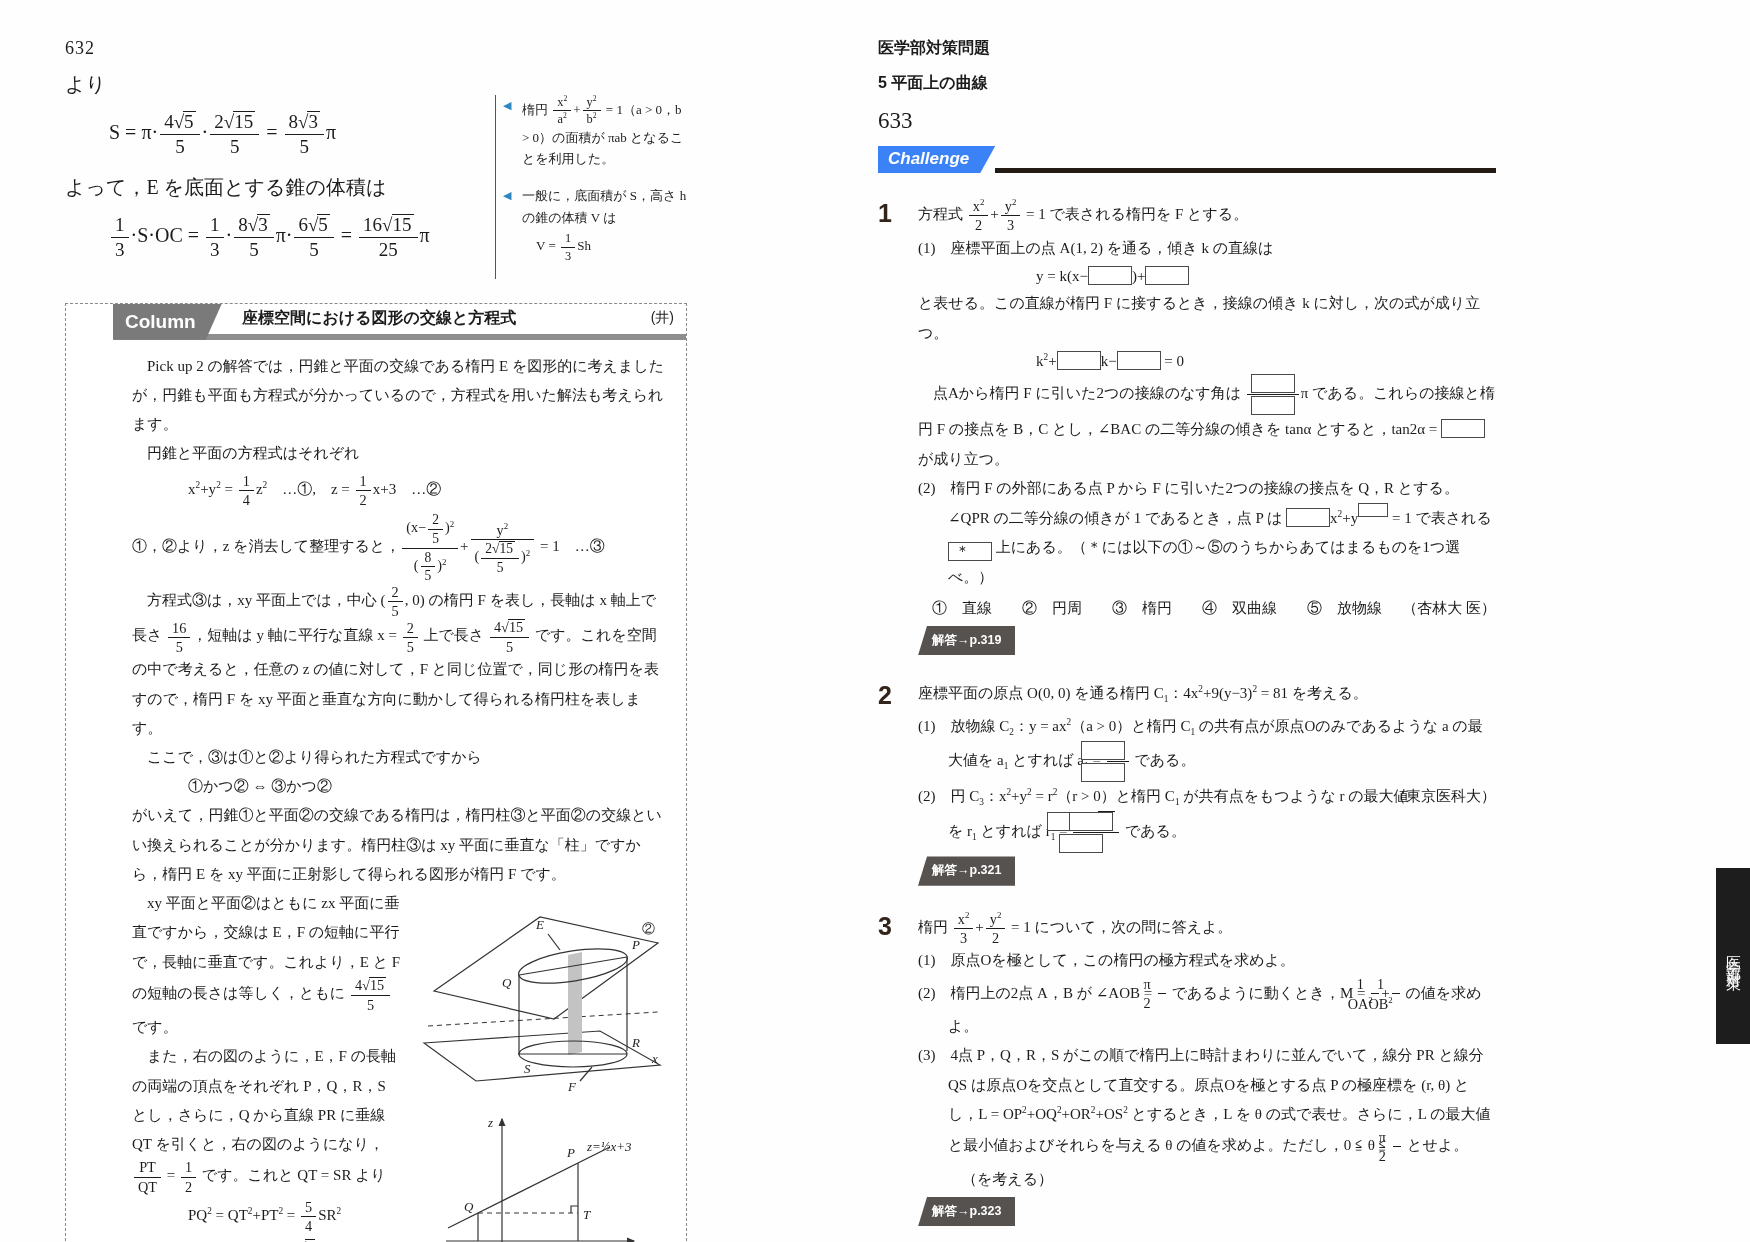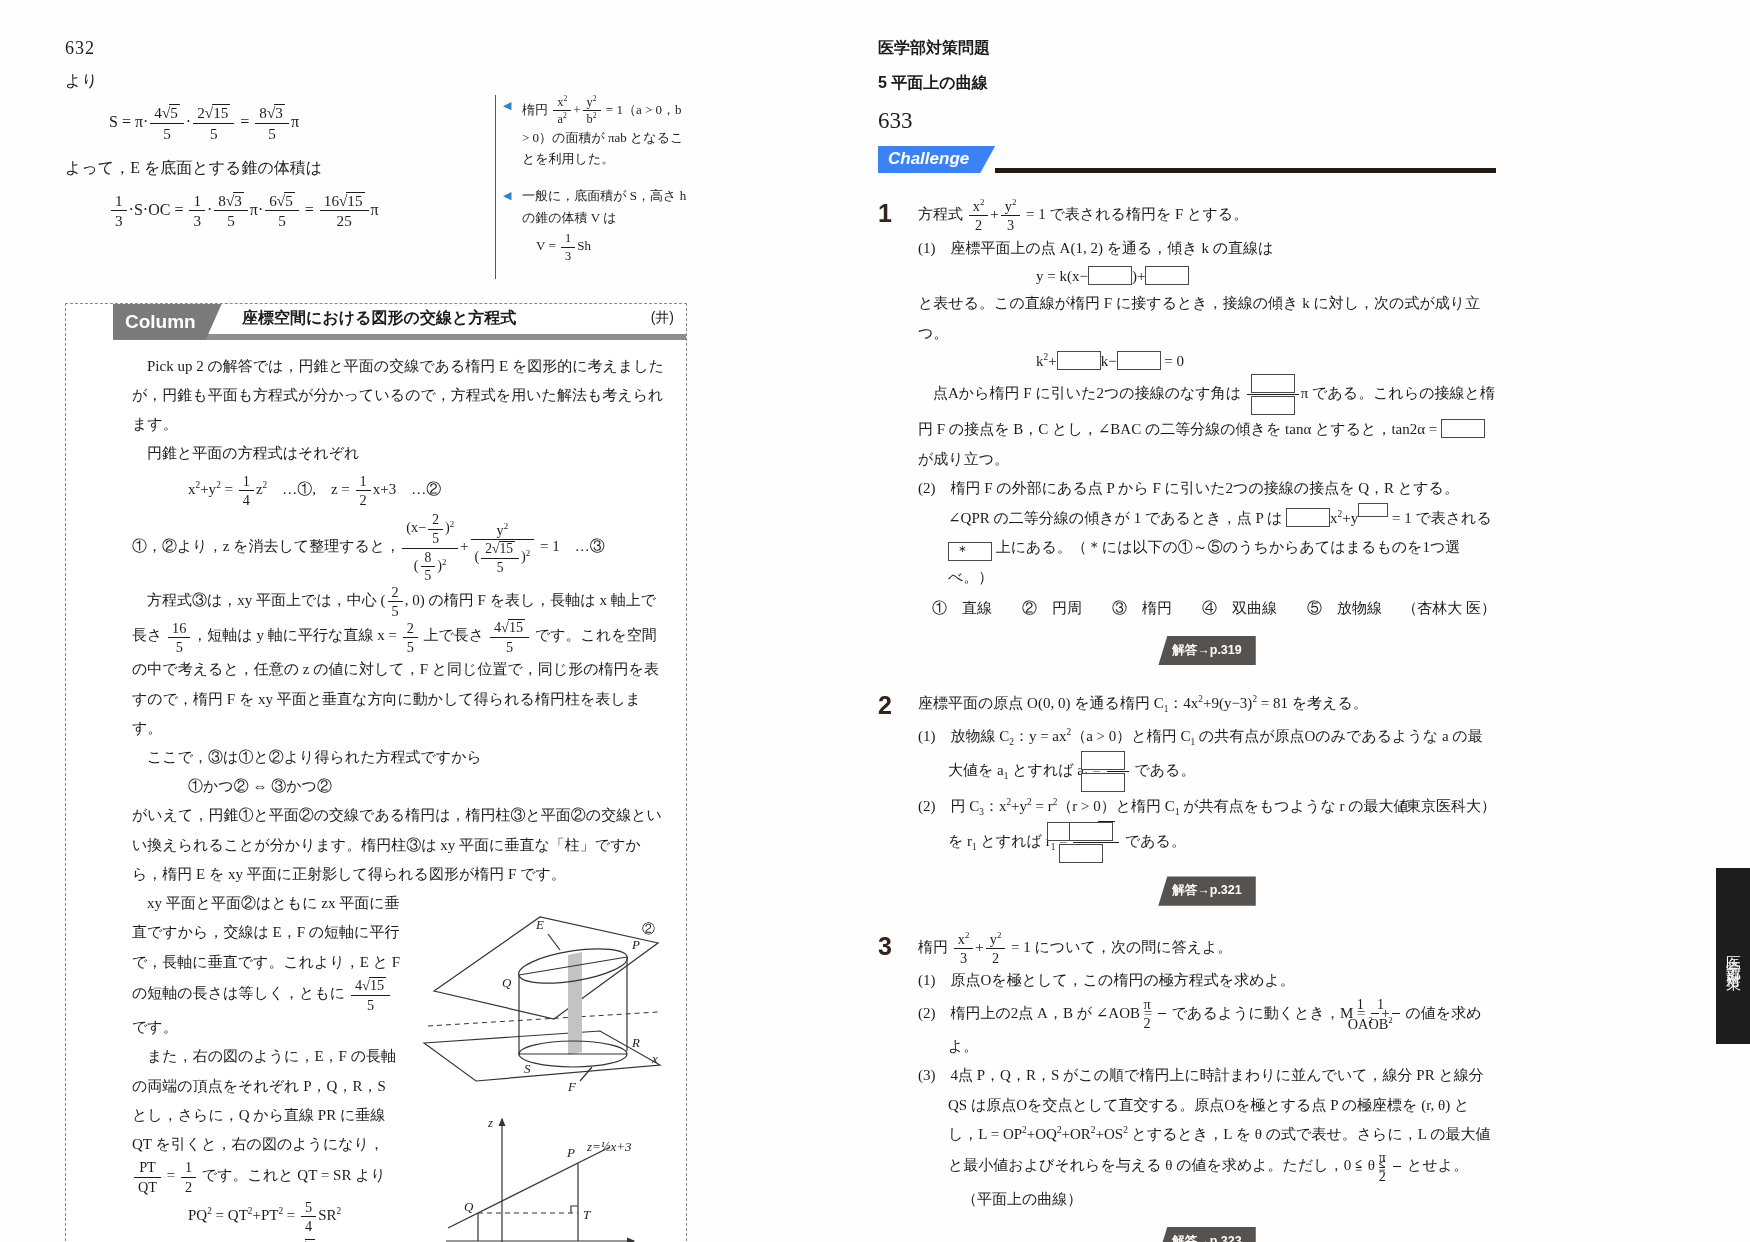--- a/index.html
+++ b/index.html
@@ -24,21 +24,21 @@
   sup { font-size:.62em; vertical-align:super; }
   sub { font-size:.62em; vertical-align:sub; }
   .abox { display:inline-block; min-width:44px; min-height:19px; border:1.2px solid #4a4a4a; vertical-align:-4px;
           text-align:center; line-height:17px; padding:0 3px; background:#fff; }
   sup .abox { min-width:30px; min-height:14px; vertical-align:0; }
 
   
   .page-left { position:absolute; left:65px; top:38px; width:622px; }
   .pageno { font-size:18px; letter-spacing:1px; }
   .solution-top { display:flex; margin-top:8px; }
-  .sol-main { width:402px; font-size:16px; line-height:1.7; }
+  .sol-main { width:402px; font-size:20px; line-height:1.7; }
   .sol-main .eq { margin:10px 0 12px 44px; }
   .sol-notes { flex:1; margin-left:28px; margin-top:28px; padding-left:16px; border-left:1px solid #555;
                font-size:13px; line-height:1.65; }
   .note { position:relative; padding-left:10px; margin-bottom:16px; }
   .note-tri { position:absolute; left:-9px; top:1px; color:#2e86c1; font-size:11px; }
   .note-eq { margin:3px 0 0 14px; }
 
   
   .column-box { margin-top:24px; border:1.6px dashed #8a8a8a; background:#fff;padding-left:48px; }
   .column-header { position:relative; height:36px; }
@@ -71,21 +71,21 @@
   .prob-head { display:flex; gap:16px; }
   .prob-num { width:24px; font-weight:bold; font-size:25px; color:#32241a;
               font-family:"Liberation Sans","DejaVu Sans",sans-serif; line-height:1.3; }
   .prob-stem { flex:1; line-height:1.9; }
   .prob-body { margin-left:40px; line-height:1.95; }
   .part { padding-left:30px; text-indent:-30px; }
   .prob-body .eq { margin:2px 0 2px 118px; line-height:1.5; }
   .opts-row { display:flex; justify-content:space-between; padding-left:14px; margin-top:2px; }
   .src-inline { margin-left:14px; }
   .src-float { float:right; }
-  .badge-row { text-align:center; margin-top:12px; }
+  .badge-row { text-align:left; margin-top:2px; }
   .answer-badge { display:inline-block; background:#565250; color:#fff; font-size:12.5px;
                   font-family:"Liberation Sans","DejaVu Sans",sans-serif; font-weight:bold;
                   padding:2px 14px 3px; clip-path:polygon(9px 0,100% 0,100% 100%,0 100%); }
 
   .side-tab { position:absolute; right:0; top:868px; width:34px; height:176px; background:#1d1d1d; color:#fff;
               writing-mode:vertical-rl; display:flex; align-items:center; justify-content:center;
               font-size:15px; letter-spacing:5px; font-family:"Liberation Sans","DejaVu Sans",sans-serif; }
 </style>
 </head>
 <body>
@@ -237,21 +237,21 @@
   </article>
 
   <article class="problem">
     <div class="prob-head">
       <span class="prob-num">3</span>
       <span class="prob-stem">楕円 <span class="frac"><span class="num">x<sup>2</sup></span><span class="den">3</span></span>+<span class="frac"><span class="num">y<sup>2</sup></span><span class="den">2</span></span> = 1 について，次の問に答えよ。</span>
     </div>
     <div class="prob-body">
       <p class="t part">(1)　原点Oを極として，この楕円の極方程式を求めよ。</p>
       <p class="t part">(2)　楕円上の2点 A，B が ∠AOB = <span class="frac"><span class="num">π</span><span class="den">2</span></span> であるように動くとき，M = <span class="frac"><span class="num">1</span><span class="den">OA<sup>2</sup></span></span>+<span class="frac"><span class="num">1</span><span class="den">OB<sup>2</sup></span></span> の値を求めよ。</p>
-      <p class="t part"><span>(3)　4点 P，Q，R，S がこの順で楕円上に時計まわりに並んでいて，線分 PR と線分 QS は原点Oを交点として直交する。原点Oを極とする点 P の極座標を (r, θ) とし，L = OP<sup>2</sup>+OQ<sup>2</sup>+OR<sup>2</sup>+OS<sup>2</sup> とするとき，L を θ の式で表せ。さらに，L の最大値と最小値およびそれらを与える θ の値を求めよ。ただし，0 ≦ θ ≦ <span class="frac"><span class="num">π</span><span class="den">2</span></span> とせよ。</span><span class="src-inline">（平面上の曲線）</span></p>
+      <p class="t part"><span>(3)　4点 P，Q，R，S がこの順で楕円上に時計まわりに並んでいて，線分 PR と線分 QS は原点Oを交点として直交する。原点Oを極とする点 P の極座標を (r, θ) とし，L = OP<sup>2</sup>+OQ<sup>2</sup>+OR<sup>2</sup>+OS<sup>2</sup> とするとき，L を θ の式で表せ。さらに，L の最大値と最小値およびそれらを与える θ の値を求めよ。ただし，0 ≦ θ ≦ <span class="frac"><span class="num">π</span><span class="den">2</span></span> とせよ。</span><span class="src-inline">（を考える）</span></p>
       <div class="badge-row">
         <span class="answer-badge">解答→p.323</span>
       </div>
     </div>
   </article>
 </main>
 
 <div class="side-tab">医学部対策</div>
 
 </body></html>

